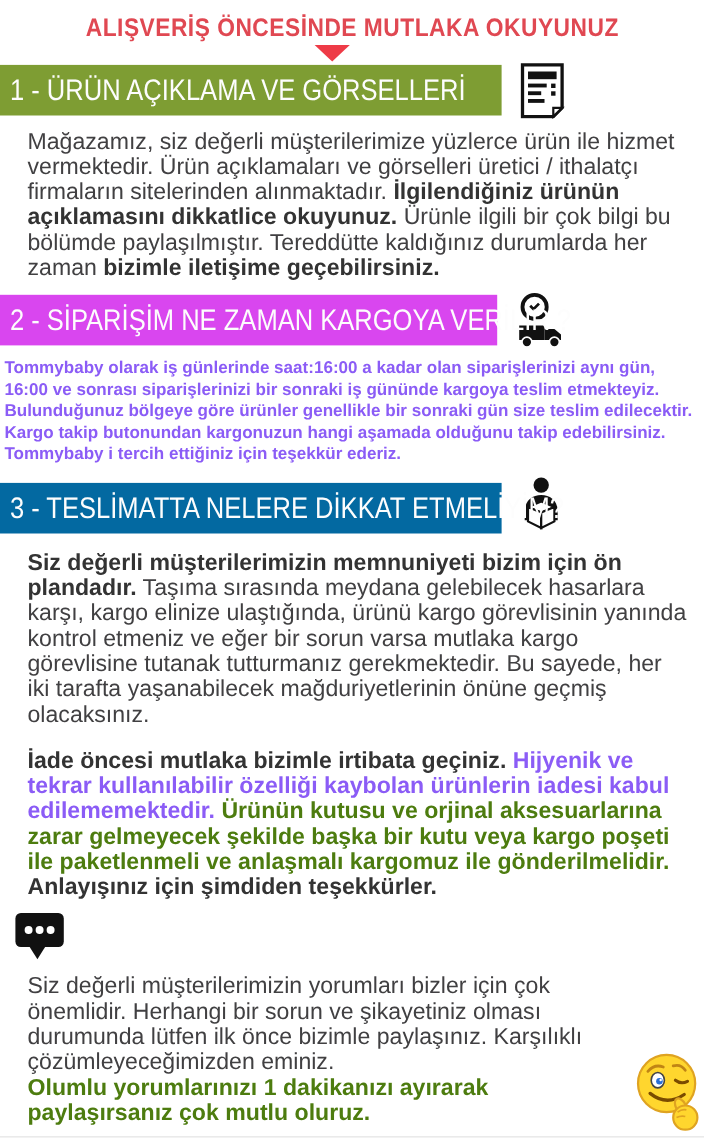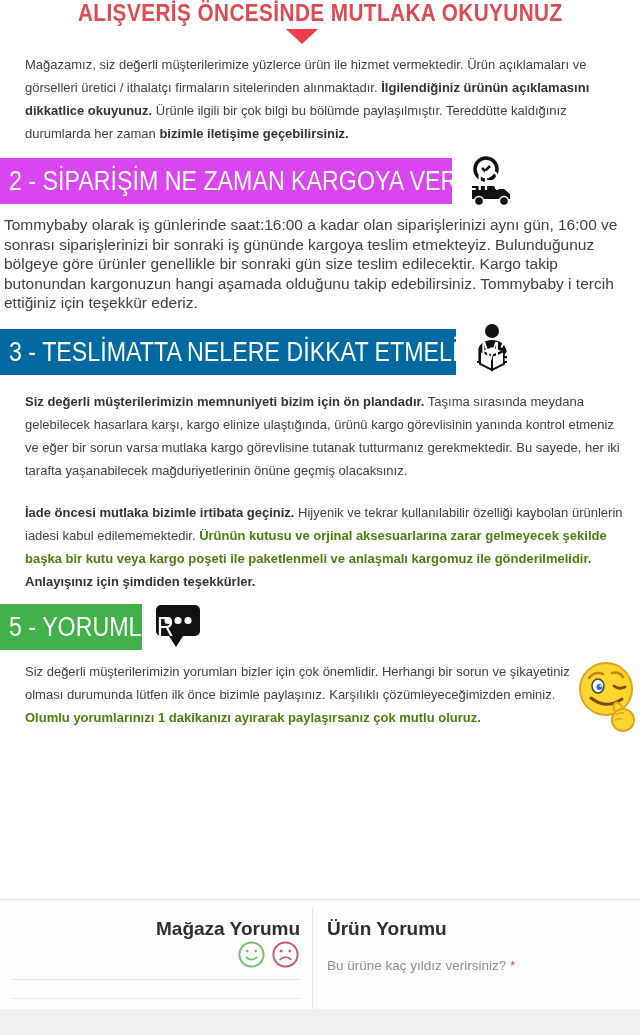--- a/index.html
+++ b/index.html
@@ -1,41 +1,41 @@
 <!DOCTYPE html>
 <html><head>
 <meta charset="utf-8">
 <style>
   * { margin:0; padding:0; box-sizing:border-box; }
   html,body { width:640px; }
   body { font-family:"Liberation Sans","DejaVu Sans",sans-serif; background:#fff; }
   .page { width:640px; height:1035px; overflow:hidden; display:flex; flex-direction:column; background:#fff; }
 
   
-  .top-title { text-align:center; color:#e04852; font-size:23px; font-weight:bold; letter-spacing:.5px; white-space:nowrap; }
+  .top-title { text-align:center; padding-top:12px; color:#e04852; font-size:23px; font-weight:bold; letter-spacing:.5px; white-space:nowrap; }
   .top-title .cond { display:inline-block; transform:scaleX(.9); transform-origin:50% 50%; }
   .pointer { width:0; height:0; border-left:16px solid transparent; border-right:16px solid transparent; border-top:15px solid #ee3b47; margin:2px auto 0 auto; position:relative; left:-18px; }
 
   
   .bar-row { display:flex; align-items:center; margin-top:0; }
   .bar { height:46px; line-height:46px; color:#fdfdfd; font-size:27px; white-space:nowrap; padding-left:9px; overflow:visible; }
   .bar .cond { display:inline-block; transform:scaleX(.86); transform-origin:0 50%; letter-spacing:0; }
   .bar-1 { width:456px; background:#7e9d33; }
   .bar-2 { width:452px; background:#d946ef; }
   .bar-3 { width:456px; background:#0369a1; }
   .bar-4 { width:77px;  background:#8e1b55; }
   .bar-5 { width:142px; background:#43b14b; }
   .bar-icon { margin-left:12px; flex:0 0 auto; display:block; }
 
   
-  .para { font-size:13px; line-height:23px; color:#414042; margin:9px 16px 10px 25px; }
+  .para { font-size:21px; line-height:23px; color:#414042; margin:9px 16px 10px 25px; }
   .para-2 { font-size:15.5px; line-height:19.5px; color:#8a8a8a; margin:8px 4px 10px 4px; }
   .para-5 { position:relative; margin-right:64px; }
   .seg-dark { color:#414042; }
-  .seg-gray { color:#404040; }
+  .seg-gray { color:#8b5cf6;font-weight:bold; }
   .seg-bold { color:#333; font-weight:bold; }
   .seg-red  { color:#4d7c0f; font-weight:bold; }
   .emoji-wrap { position:absolute; right:-62px; bottom:-12px; }
 
   
   .bottom { margin-top:auto; border-top:1px solid #e2e2e2; background:#fdfdfd; display:flex; padding-top:8px; }
   .panel { padding:6px 12px 10px 12px; }
   .panel-left { width:312px; }
   .panel-right { width:328px; border-left:1px solid #e5e5e5; padding-left:14px; }
   .panel-header { display:flex; align-items:flex-end; justify-content:space-between; padding:4px 0 10px 0; border-bottom:1px solid #e3e3e3;flex-direction:column; }
@@ -49,20 +49,33 @@
 </head>
 <body>
 
 <div class="page">
 
   <div class="top-title">
     <span class="cond">ALIŞVERİŞ ÖNCESİNDE MUTLAKA OKUYUNUZ</span>
   </div>
   <div class="pointer"></div>
 
+  <div class="bar-row">
+    <div class="bar bar-1"><span class="cond">1 - ÜRÜN AÇIKLAMA VE GÖRSELLERİ</span></div>
+    <svg class="bar-icon" width="50" height="52" viewBox="0 0 50 52">
+      <path d="M7 3h36v39l-8 8H7z" fill="#fff" stroke="#111" stroke-width="3"></path>
+      <path d="M43 42l-8 8v-8z" fill="#fff" stroke="#111" stroke-width="2"></path>
+      <rect x="12" y="9" width="26" height="7" fill="#111"></rect>
+      <rect x="12" y="20" width="17" height="3.5" fill="#111"></rect>
+      <rect x="33" y="20" width="4" height="4" fill="#111"></rect>
+      <rect x="12" y="27" width="12" height="3.5" fill="#111"></rect>
+      <rect x="33" y="27" width="4" height="4" fill="#111"></rect>
+      <rect x="12" y="34" width="15" height="3.5" fill="#111"></rect>
+    </svg>
+  </div>
   <p class="para"><span class="seg-dark">Mağazamız, siz değerli müşterilerimize yüzlerce ürün ile hizmet vermektedir. Ürün açıklamaları ve görselleri üretici / ithalatçı firmaların sitelerinden alınmaktadır. </span><span class="seg-bold">İlgilendiğiniz ürünün açıklamasını dikkatlice okuyunuz.</span><span class="seg-dark"> Ürünle ilgili bir çok bilgi bu bölümde paylaşılmıştır. Tereddütte kaldığınız durumlarda her zaman </span><span class="seg-bold">bizimle iletişime geçebilirsiniz.</span></p>
 
   <div class="bar-row">
     <div class="bar bar-2"><span class="cond">2 - SİPARİŞİM NE ZAMAN KARGOYA VERİLİR ?</span></div>
     <svg class="bar-icon" width="54" height="52" viewBox="0 0 54 52">
       <circle cx="22" cy="14" r="11" fill="none" stroke="#111" stroke-width="3.5"></circle>
       <path d="M26 11l-5 5-3-3" fill="none" stroke="#111" stroke-width="2.5"></path>
       <path d="M8 31h23v13H8z" fill="#111"></path>
       <path d="M31 34h9l6 5v5H31z" fill="#111"></path>
       <circle cx="15" cy="46" r="4.5" fill="#111" stroke="#fff" stroke-width="1.5"></circle>
@@ -79,21 +92,20 @@
       <path d="M12 28l12-5 12 5-12 5z" fill="#fff" stroke="#111" stroke-width="2"></path>
       <path d="M12 28v13l12 6V33z" fill="#fff" stroke="#111" stroke-width="2"></path>
       <path d="M36 28v13l-12 6V33z" fill="#fff" stroke="#111" stroke-width="2"></path>
     </svg>
   </div>
   <p class="para"><span class="seg-bold">Siz değerli müşterilerimizin memnuniyeti bizim için ön plandadır.</span><span class="seg-dark"> Taşıma sırasında meydana gelebilecek hasarlara karşı, kargo elinize ulaştığında, ürünü kargo görevlisinin yanında kontrol etmeniz ve eğer bir sorun varsa mutlaka kargo görevlisine tutanak tutturmanız gerekmektedir. Bu sayede, her iki tarafta yaşanabilecek mağduriyetlerinin önüne geçmiş olacaksınız.</span></p>
 
   <p class="para"><span class="seg-bold">İade öncesi mutlaka bizimle irtibata geçiniz.</span><span class="seg-gray"> Hijyenik ve tekrar kullanılabilir özelliği kaybolan ürünlerin iadesi kabul edilememektedir. </span><span class="seg-red">Ürünün kutusu ve orjinal aksesuarlarına zarar gelmeyecek şekilde başka bir kutu veya kargo poşeti ile paketlenmeli ve anlaşmalı kargomuz ile gönderilmelidir.</span><span class="seg-bold"> Anlayışınız için şimdiden teşekkürler.</span></p>
 
   <div class="bar-row">
-    <div class="bar bar-5"><span class="cond">5 - YORUMLAR</span></div>
     <svg class="bar-icon" width="48" height="48" viewBox="0 0 48 48">
       <rect x="2" y="2" width="44" height="31" rx="5" fill="#111"></rect>
       <circle cx="14" cy="17.5" r="3.6" fill="#fff"></circle>
       <circle cx="24" cy="17.5" r="3.6" fill="#fff"></circle>
       <circle cx="34" cy="17.5" r="3.6" fill="#fff"></circle>
       <path d="M15 33h14l-7 11z" fill="#111"></path>
     </svg>
   </div>
   <p class="para para-5">
     <span><span class="seg-dark">Siz değerli müşterilerimizin yorumları bizler için çok önemlidir. Herhangi bir sorun ve şikayetiniz olması durumunda lütfen ilk önce bizimle paylaşınız. Karşılıklı çözümleyeceğimizden eminiz.</span><br><span class="seg-red">Olumlu yorumlarınızı 1 dakikanızı ayırarak paylaşırsanız çok mutlu oluruz.</span></span>

